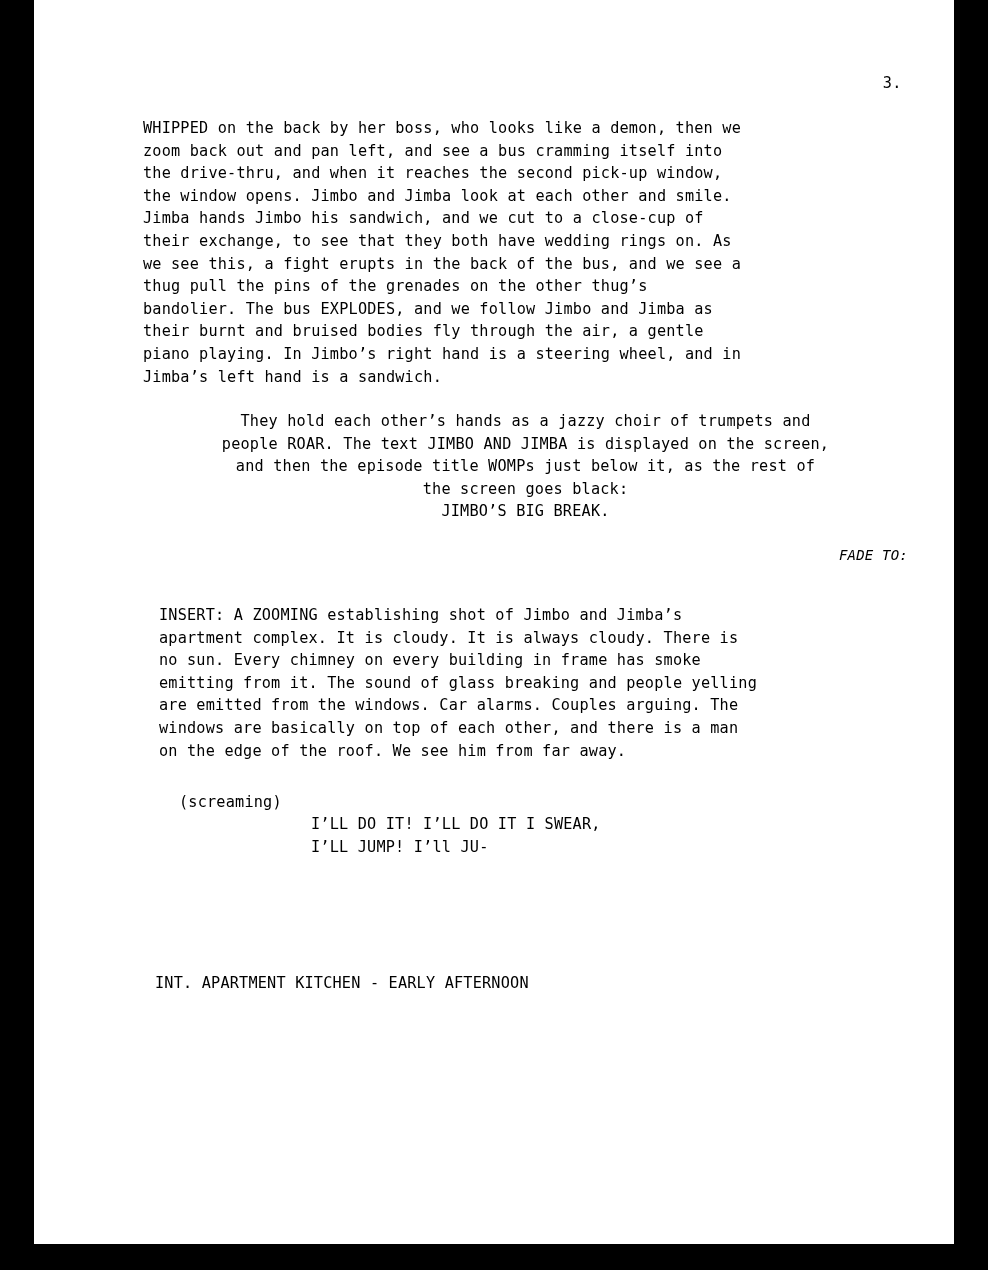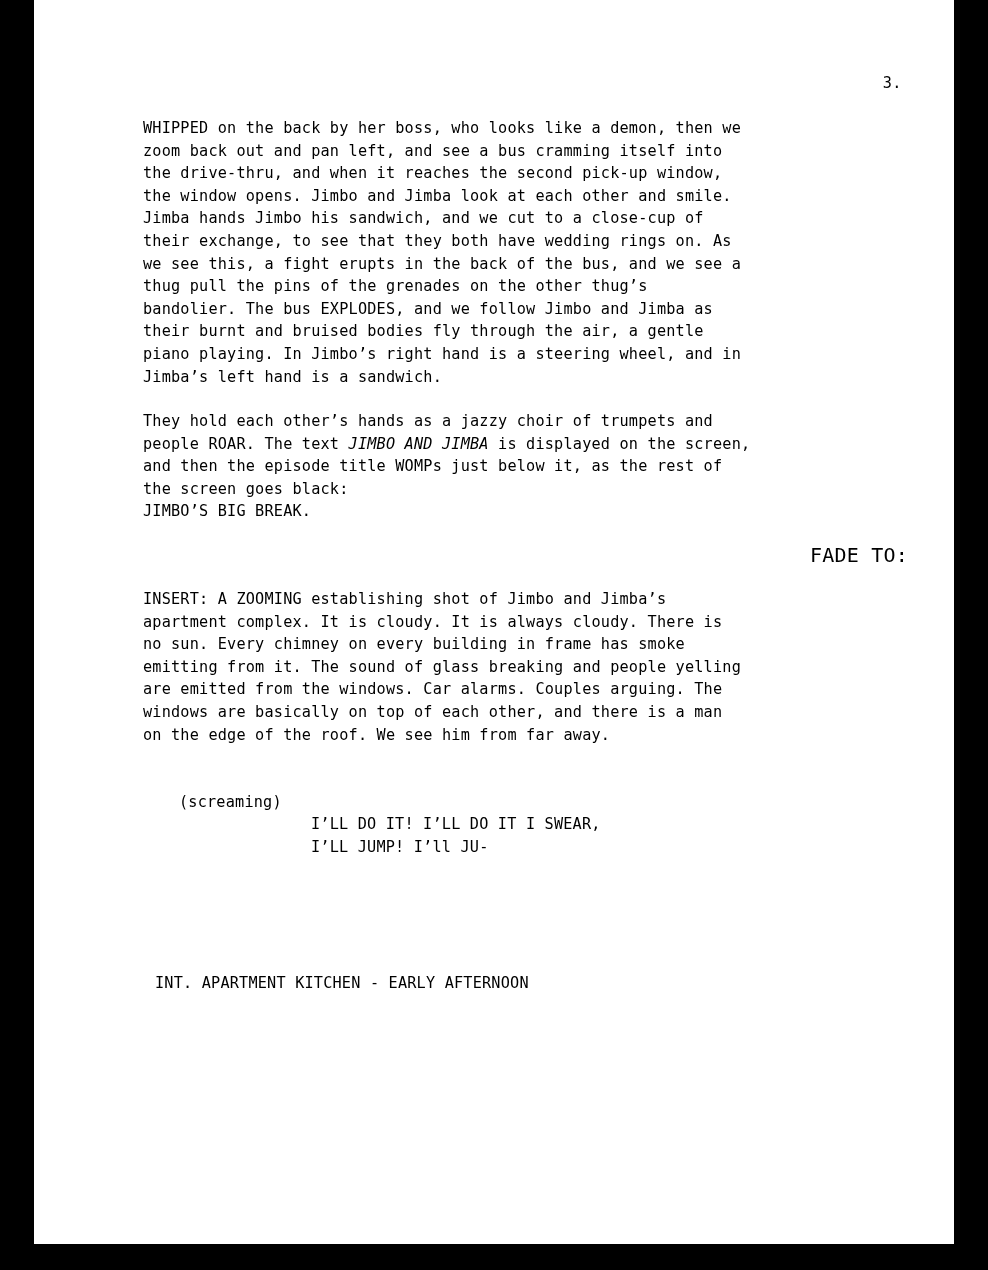--- a/index.html
+++ b/index.html
@@ -41,22 +41,23 @@
     right: 46px;
     white-space: pre-wrap;
     font-size: 15.2px;
     line-height: 22.6px;
     letter-spacing: 0.2px;
   }
   .transition {
     position: absolute;
     right: 46px;
     text-align: right;
-    font-size: 20px;
+    font-size: 14px;
     letter-spacing: 0.2px;
+    font-style: italic;
   }
   .char-name {
     position: absolute;
     left: 109px;
     right: 46px;
     text-align: center;
     padding-left: 70px;
     font-size: 15.2px;
     letter-spacing: 0.2px;
   }
@@ -77,21 +78,21 @@
     line-height: 22.6px;
     letter-spacing: 0.2px;
   }
   .scene-heading {
     position: absolute;
     left: 121px;
     right: 46px;
     font-size: 15.2px;
     letter-spacing: 0.2px;
   }
-  .ital { font-style: italic; }
+  .ital { }
   .smallcaps-ital { font-style: italic; font-size: 12.4px; }
 </style>
 </head>
 <body>
 
 <div class="page">
   <div class="page-inner">
 
     <div class="page-number">3.</div>
 
@@ -101,29 +102,29 @@
 the window opens. Jimbo and Jimba look at each other and smile.
 Jimba hands Jimbo his sandwich, and we cut to a close-cup of
 their exchange, to see that they both have wedding rings on. As
 we see this, a fight erupts in the back of the bus, and we see a
 thug pull the pins of the grenades on the other thug’s
 bandolier. The bus EXPLODES, and we follow Jimbo and Jimba as
 their burnt and bruised bodies fly through the air, a gentle
 piano playing. In Jimbo’s right hand is a steering wheel, and in
 Jimba’s left hand is a sandwich.</div>
 
-    <div class="body-block" style="top:410px;"><span>They hold each other’s hands as a jazzy choir of trumpets and
+    <div class="body-block" style="top:410px;text-align:center;"><span>They hold each other’s hands as a jazzy choir of trumpets and
 people ROAR. The text </span><span class="ital">JIMBO AND JIMBA</span><span> is displayed on the screen,
 and then the episode title WOMPs just below it, as the rest of
 the screen goes black:
 JIMBO’S BIG BREAK.</span></div>
 
     <div class="transition" style="top:544px;">FADE TO:</div>
 
-    <div class="body-block" style="top:588px;">INSERT: A ZOOMING establishing shot of Jimbo and Jimba’s
+    <div class="body-block" style="top:604px;margin-left:16px;">INSERT: A ZOOMING establishing shot of Jimbo and Jimba’s
 apartment complex. It is cloudy. It is always cloudy. There is
 no sun. Every chimney on every building in frame has smoke
 emitting from it. The sound of glass breaking and people yelling
 are emitted from the windows. Car alarms. Couples arguing. The
 windows are basically on top of each other, and there is a man
 on the edge of the roof. We see him from far away.</div>
 
 
     <div class="paren" style="top:791px;">(screaming)</div>
 

